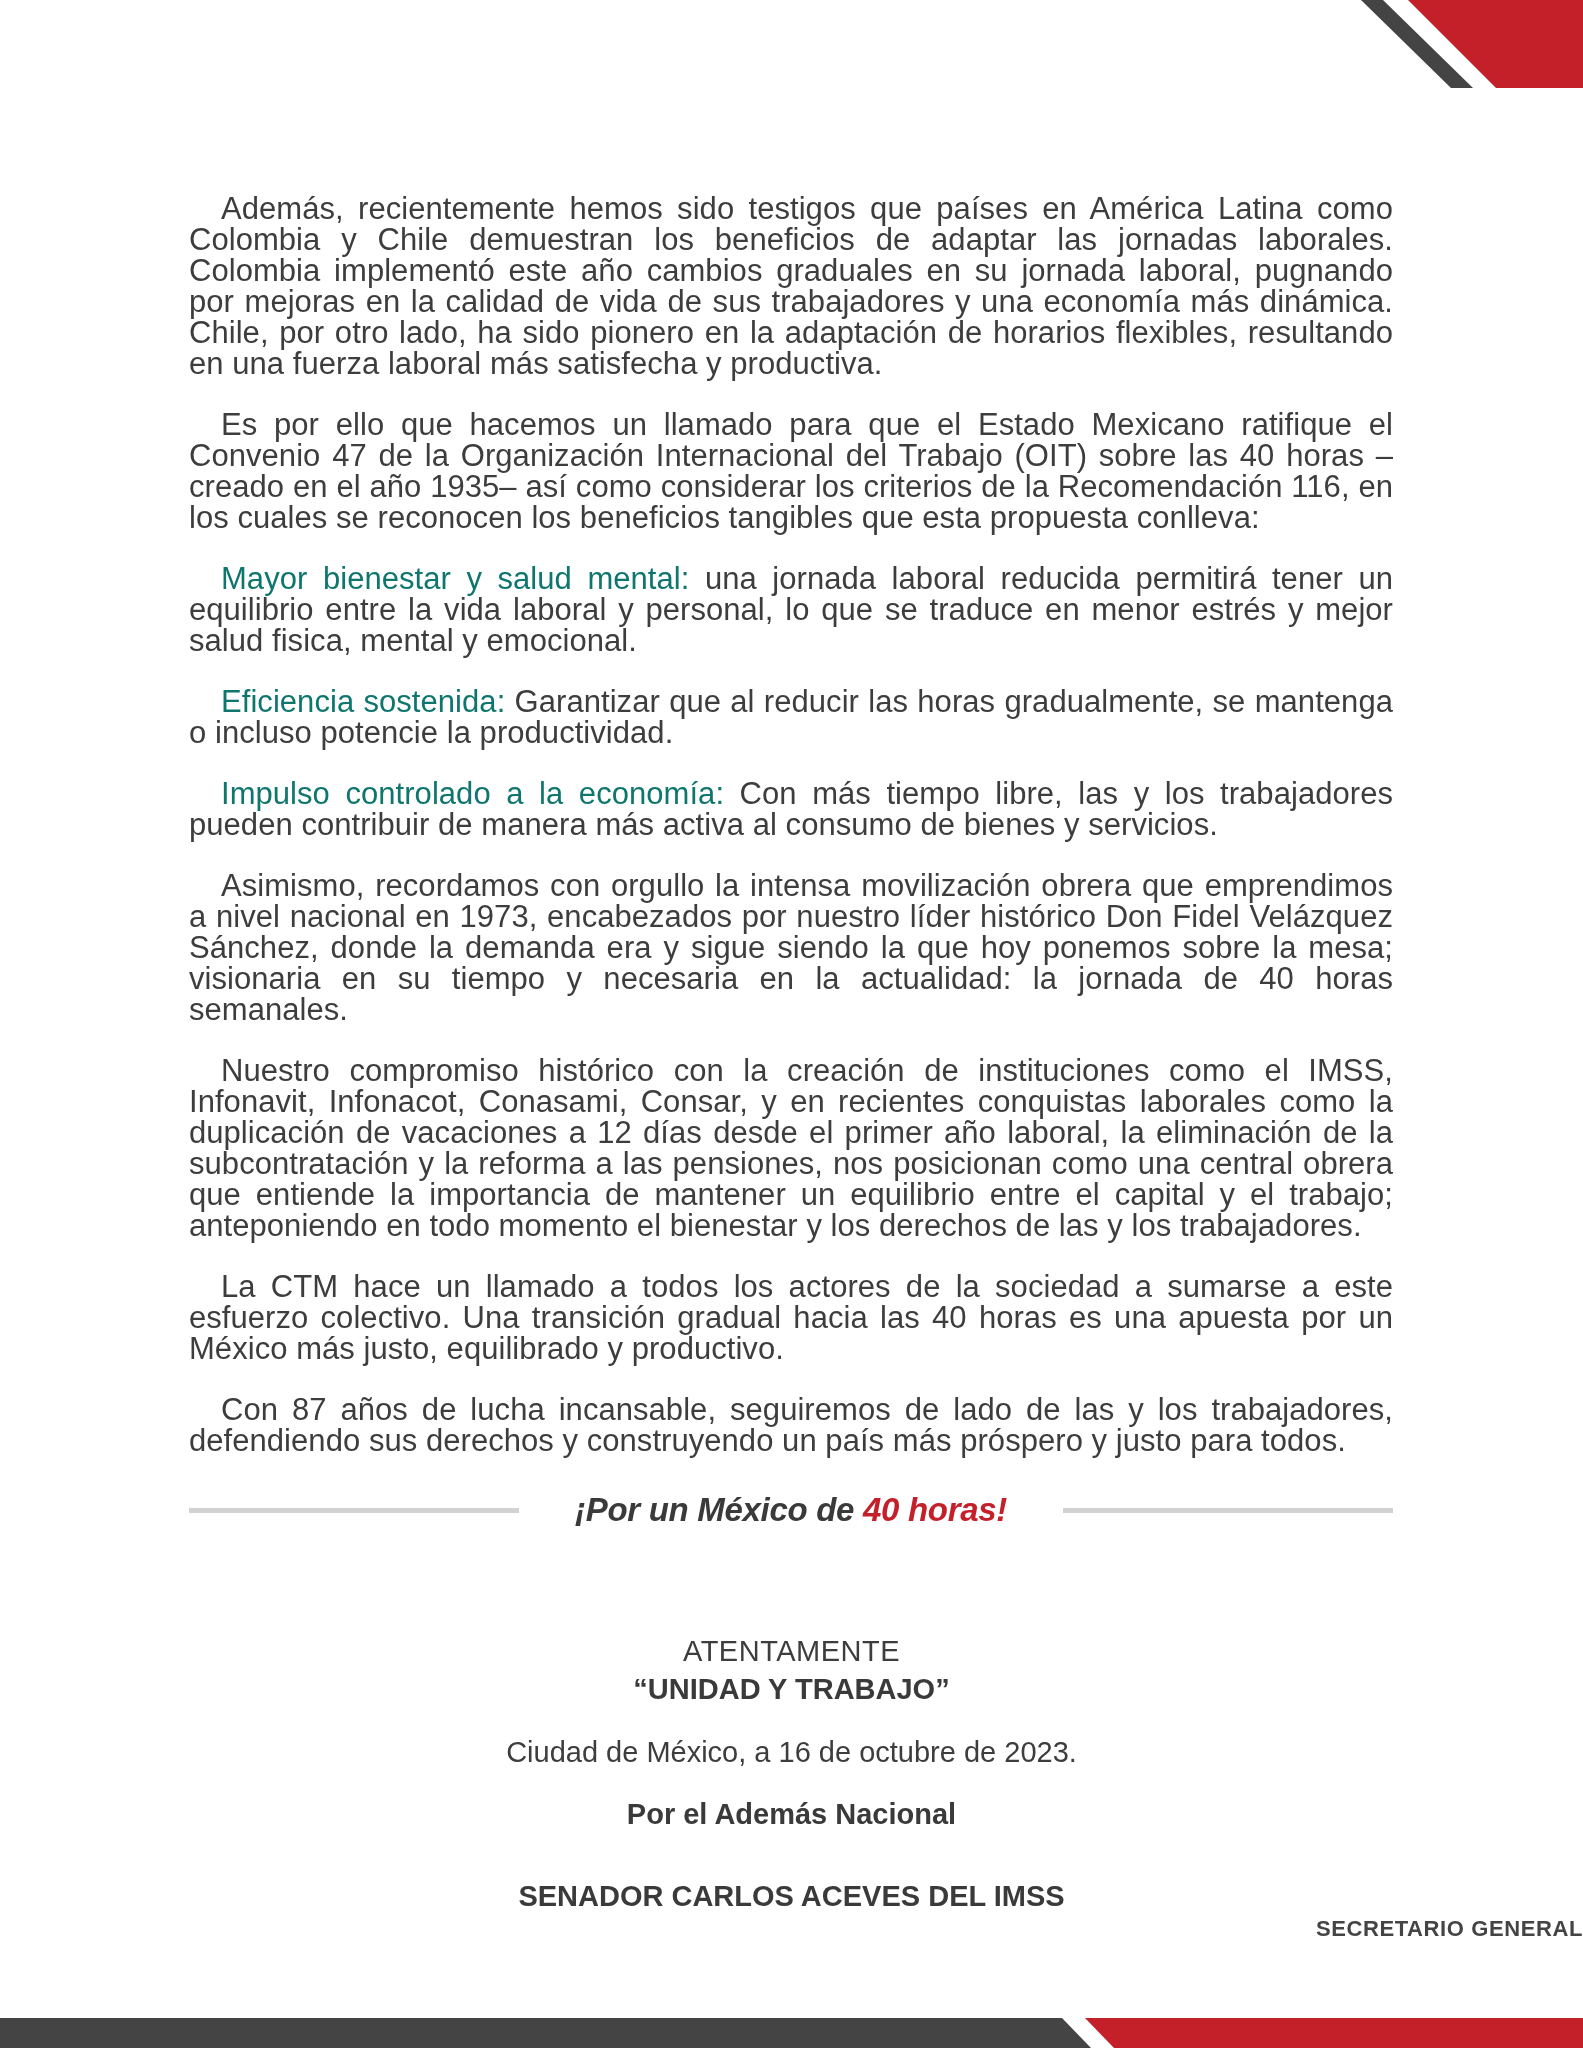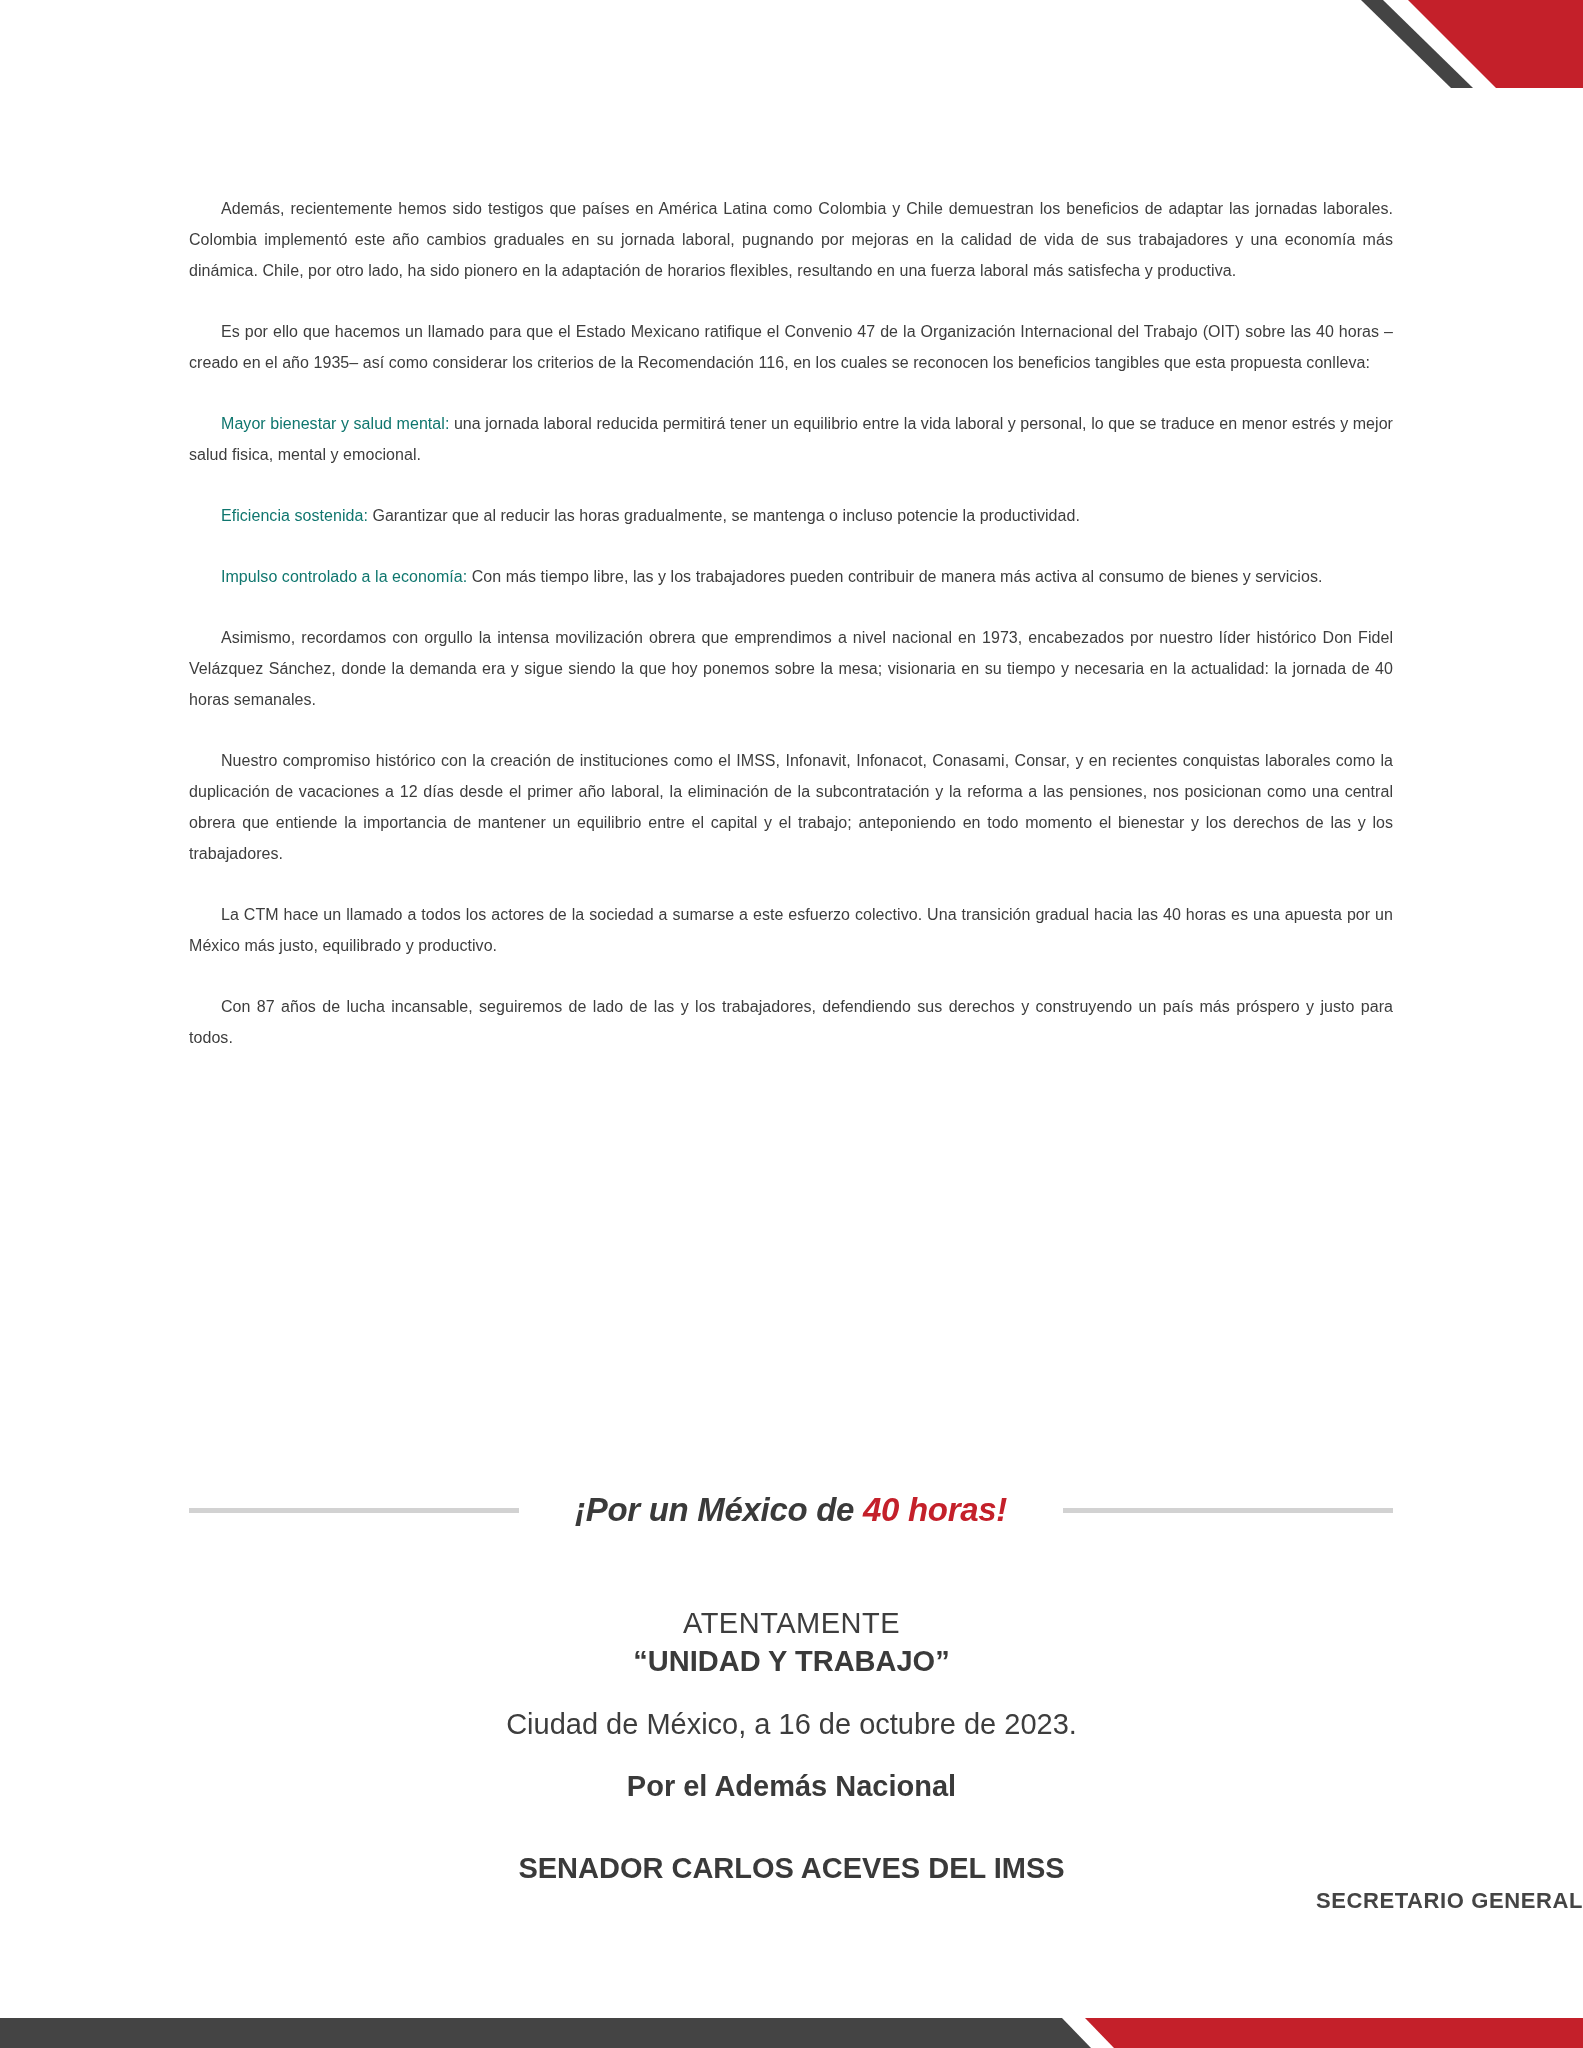--- a/index.html
+++ b/index.html
@@ -30,21 +30,21 @@
       height: 30px;
     }
     .content {
       position: absolute;
       left: 189px;
       top: 193px;
       width: 1204px;
     }
     .para {
       margin: 0 0 30px 0;
-      font-size: 16px;
+      font-size: 31px;
       line-height: 31px;
       text-align: justify;
       color: #3d3d3d;
       letter-spacing: 0.05px;
     }
     .para b {
       font-weight: normal;
       color: #0f766e;
       margin-left: 32px;
     }
@@ -75,20 +75,21 @@
     }
     .slogan-text .accent {
       color: #c4202a;
     }
     .closing {
       position: absolute;
       left: 0;
       width: 1583px;
       text-align: center;
       color: #3d3d3d;
+      margin-top: 28px;
     }
     .atentamente {
       top: 1607px;
       font-size: 29px;
       letter-spacing: 0.5px;
       font-weight: normal;
     }
     .motto {
       top: 1645px;
       font-size: 29px;

